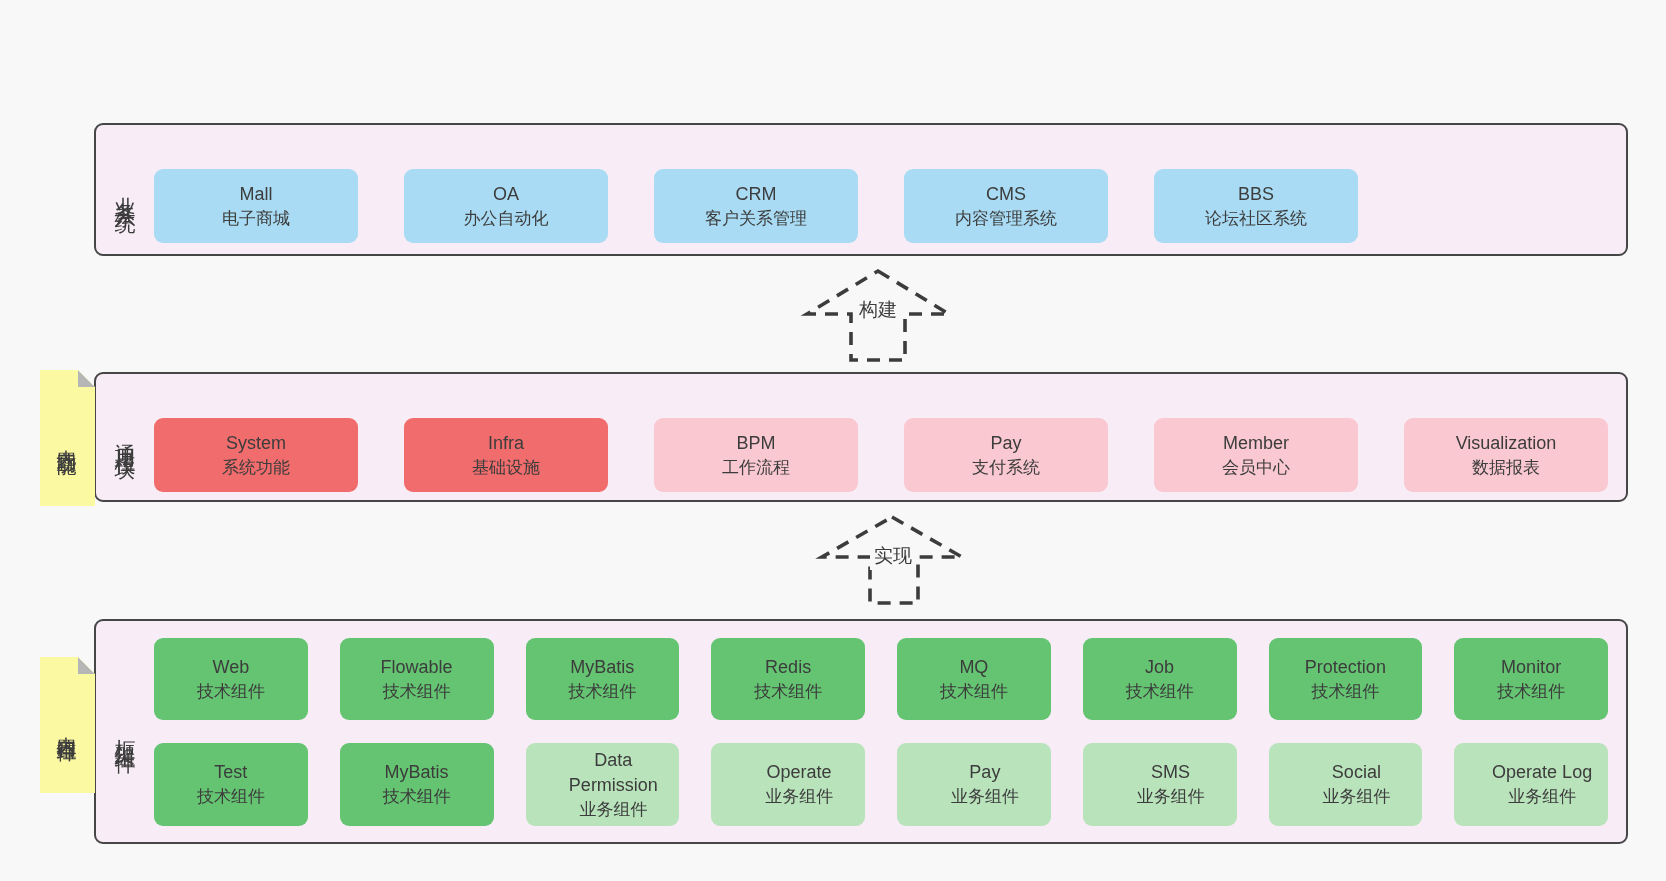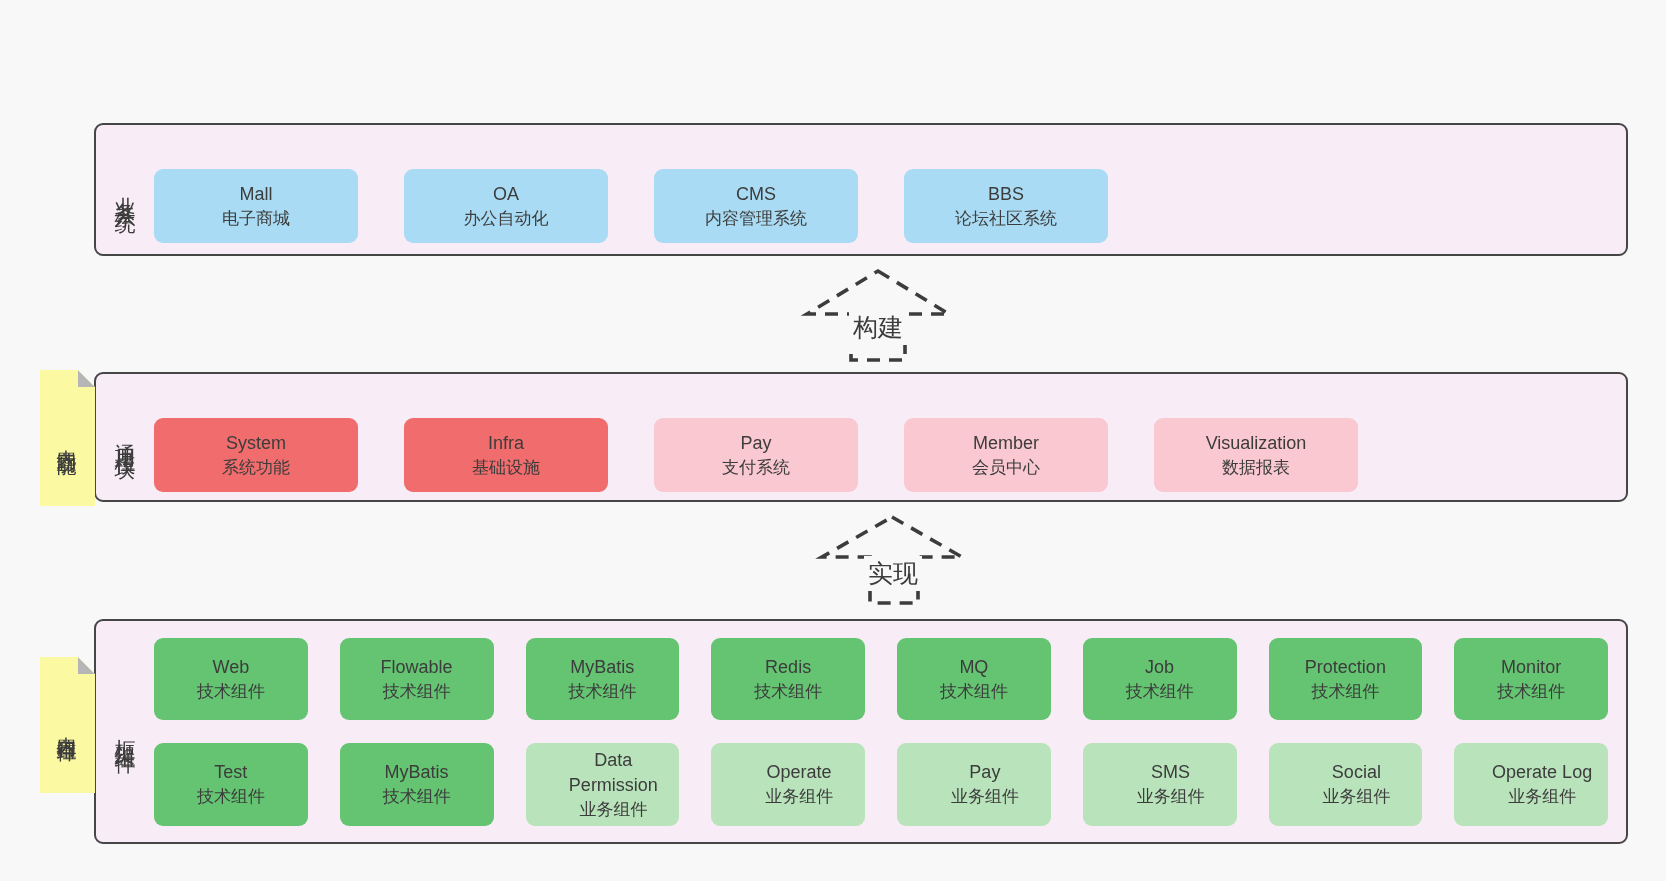--- a/index.html
+++ b/index.html
@@ -112,44 +112,48 @@
   }
 
   
   .arrow { position: absolute; }
   .arrow-1 { left: 800px; top: 266px; }
   .arrow-2 { left: 815px; top: 512px; }
   .arrow svg { display: block; }
   .arrow-label {
     position: absolute;
     left: 50%;
-    top: 44px;
+    top: 30px;
     transform: translateX(-50%);
     background: var(--page-bg, #f8f8f8);
     padding: 1px 4px;
-    font-size: 25px;
+    font-size: 19px;
     color: var(--text, #3c3c3c);
     white-space: nowrap;
   }
 </style>
 </head>
 <body>
 
 <div class="canvas">
 
   <section class="layer layer-1">
     <div class="side-label">业务系统</div>
     <div class="grid cols-6">
         <div class="box blue">
           <div class="t">Mall</div>
           <div class="s">电子商城</div>
         </div>
         <div class="box blue">
           <div class="t">OA</div>
           <div class="s">办公自动化</div>
+        </div>
+        <div class="box blue">
+          <div class="t">CRM</div>
+          <div class="s">客户关系管理</div>
         </div>
         <div class="box blue">
           <div class="t">CMS</div>
           <div class="s">内容管理系统</div>
         </div>
         <div class="box blue">
           <div class="t">BBS</div>
           <div class="s">论坛社区系统</div>
         </div>
       </div>
@@ -171,20 +175,24 @@
     <div class="grid cols-6">
         <div class="box red">
           <div class="t">System</div>
           <div class="s">系统功能</div>
         </div>
         <div class="box red">
           <div class="t">Infra</div>
           <div class="s">基础设施</div>
         </div>
         <div class="box pink">
+          <div class="t">BPM</div>
+          <div class="s">工作流程</div>
+        </div>
+        <div class="box pink">
           <div class="t">Pay</div>
           <div class="s">支付系统</div>
         </div>
         <div class="box pink">
           <div class="t">Member</div>
           <div class="s">会员中心</div>
         </div>
         <div class="box pink">
           <div class="t">Visualization</div>
           <div class="s">数据报表</div>

